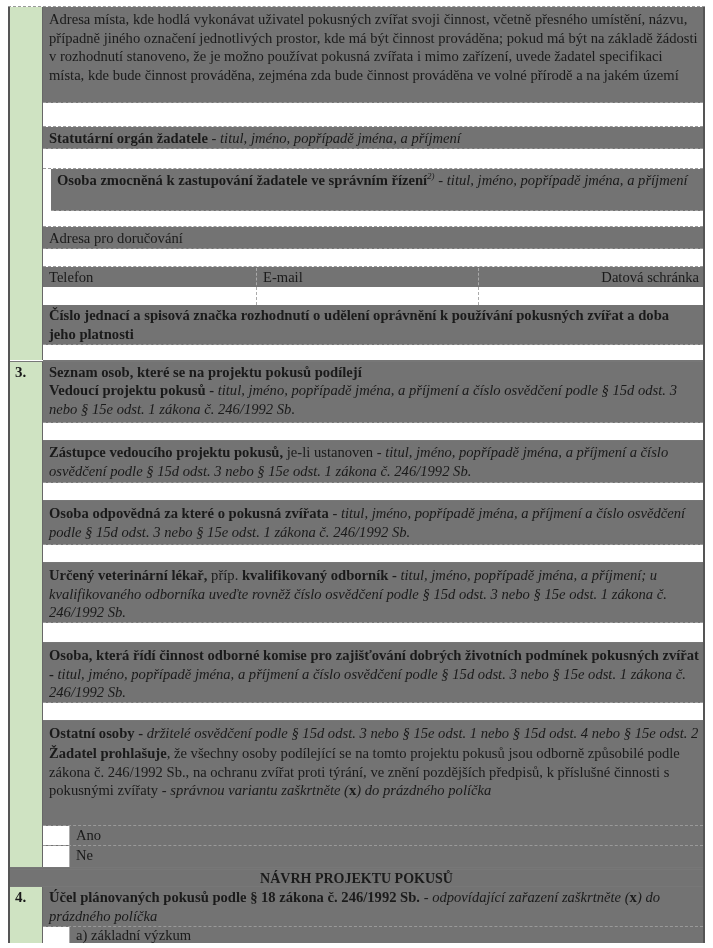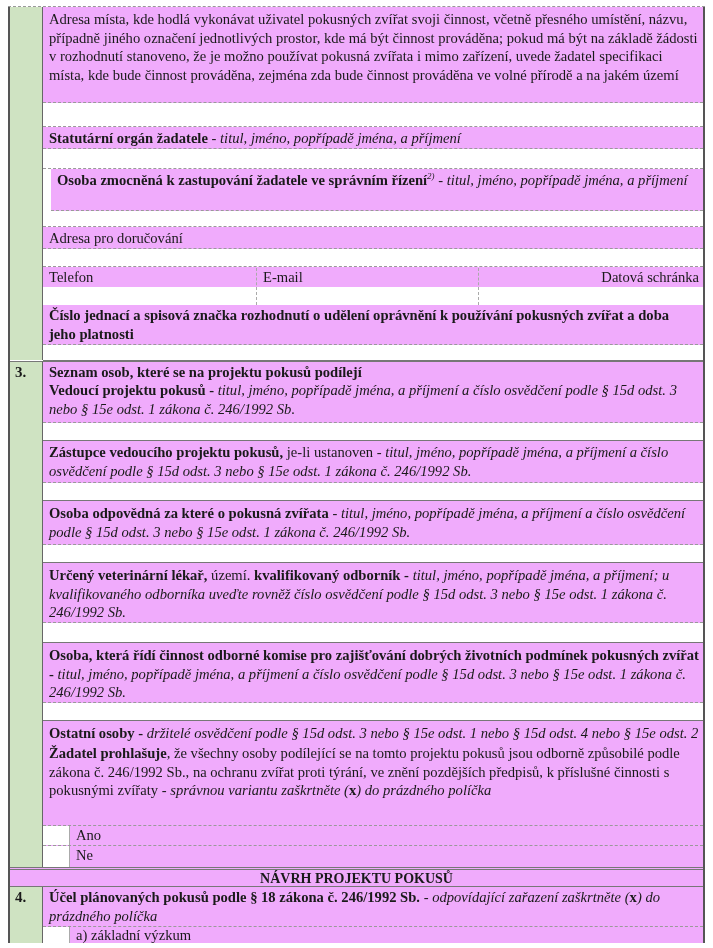--- a/index.html
+++ b/index.html
@@ -2,21 +2,21 @@
 <html><head>
 <meta charset="utf-8">
 <style>
   html,body{margin:0;padding:0;background:#ffffff;}
   body{width:713px;height:948px;overflow:hidden;position:relative;font-family:"Liberation Serif","DejaVu Serif",serif;color:#1a1a1a;}
   .frame{position:absolute;left:8px;top:7px;width:697px;height:936px;border-left:2px solid #555;border-right:2px solid #555;box-sizing:border-box;background:#fff;}
   .topdash{position:absolute;left:8px;top:6px;width:697px;border-top:1px dashed #999;}
   .numcol{position:absolute;left:0;width:33px;background:#cfe3c2;border-right:1px solid #666;box-sizing:border-box;}
   .num{font-weight:bold;font-size:15px;padding:2px 0 0 5px;}
   .row{position:absolute;left:33px;right:0;box-sizing:border-box;font-size:14.6px;line-height:18.5px;padding:0 4px 0 6px;}
-  .g{background:#f0abfc;}
+  .g{background:#737373;}
   .w{background:#ffffff;}
   .dash{border-bottom:1px dashed #9a9a9a;}
   .solid{border-bottom:1px solid #777;}
   b{font-weight:bold;}
   i{font-style:italic;}
   sup{font-size:9px;font-style:italic;line-height:0;}
   .cols{display:flex;height:100%;}
   .cols > div{box-sizing:border-box;padding-left:6px;border-right:1px dashed #aaa;}
   .cols > div:last-child{border-right:none;text-align:right;}
   .c1{width:214px;margin-left:-6px;}
@@ -90,21 +90,21 @@
     <b>Zástupce vedoucího projektu pokusů,</b><span> je-li ustanoven - </span><i>titul, jméno, popřípadě jména, a příjmení a číslo osvědčení podle § 15d odst. 3 nebo § 15e odst. 1 zákona č. 246/1992 Sb.</i>
   </div>
   <div class="row w solid" style="top:476px;height:18px;"></div>
 
   <div class="row g dash" style="top:494px;height:44px;padding-top:3px;">
     <b>Osoba odpovědná za které o pokusná zvířata</b><i> - titul, jméno, popřípadě jména, a příjmení a číslo osvědčení podle § 15d odst. 3 nebo § 15e odst. 1 zákona č. 246/1992 Sb.</i>
   </div>
   <div class="row w solid" style="top:538px;height:18px;"></div>
 
   <div class="row g dash" style="top:556px;height:60px;padding-top:3px;">
-    <b>Určený veterinární lékař,</b><span> území. </span><b>kvalifikovaný odborník -</b><i> titul, jméno, popřípadě jména, a příjmení;  u kvalifikovaného odborníka uveďte rovněž číslo osvědčení podle § 15d odst. 3 nebo § 15e odst. 1 zákona č. 246/1992 Sb.</i>
+    <b>Určený veterinární lékař,</b><span> příp. </span><b>kvalifikovaný odborník -</b><i> titul, jméno, popřípadě jména, a příjmení;  u kvalifikovaného odborníka uveďte rovněž číslo osvědčení podle § 15d odst. 3 nebo § 15e odst. 1 zákona č. 246/1992 Sb.</i>
   </div>
   <div class="row w solid" style="top:616px;height:20px;"></div>
 
   <div class="row g dash" style="top:636px;height:60px;padding-top:3px;">
     <b>Osoba, která řídí činnost odborné komise pro zajišťování dobrých životních podmínek pokusných zvířat -</b><i> titul, jméno, popřípadě jména, a příjmení a číslo osvědčení podle § 15d odst. 3 nebo § 15e odst. 1 zákona č. 246/1992 Sb.</i>
   </div>
   <div class="row w solid" style="top:696px;height:18px;"></div>
 
   <div class="row g dash" style="top:714px;height:40px;padding-top:3px;">
     <b>Ostatní osoby -</b><i> držitelé osvědčení podle § 15d odst. 3 nebo § 15e odst. 1 nebo § 15d odst. 4 nebo § 15e odst. 2 zákona č. 246/1992 Sb.</i>

